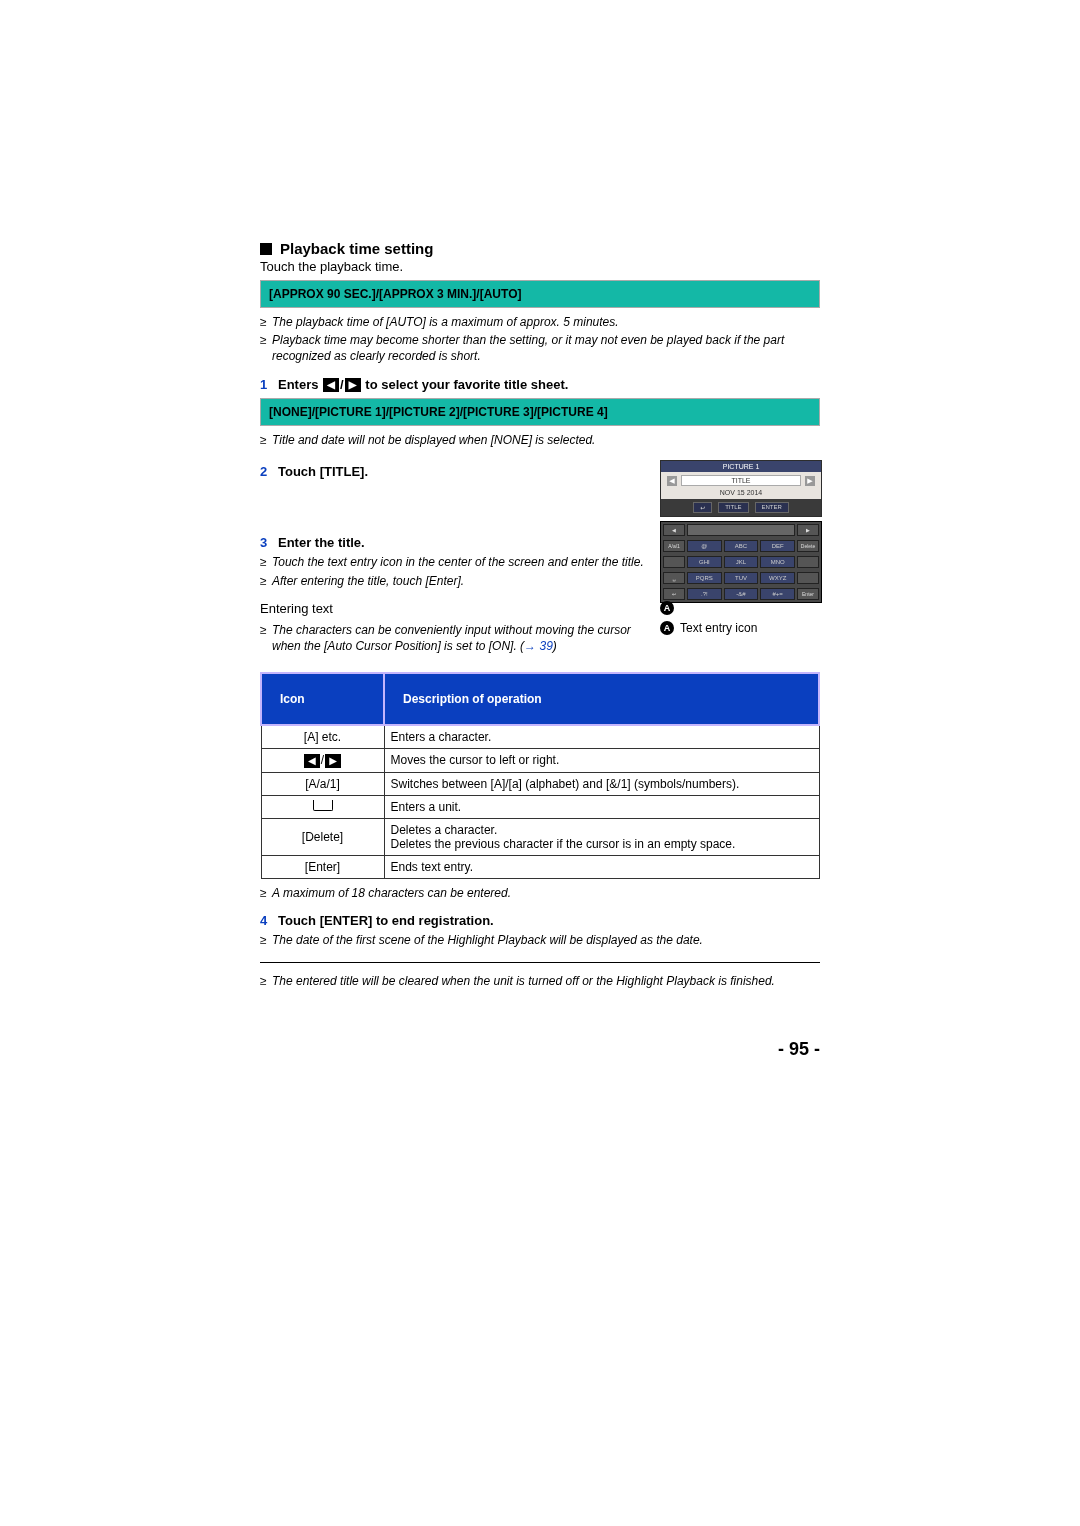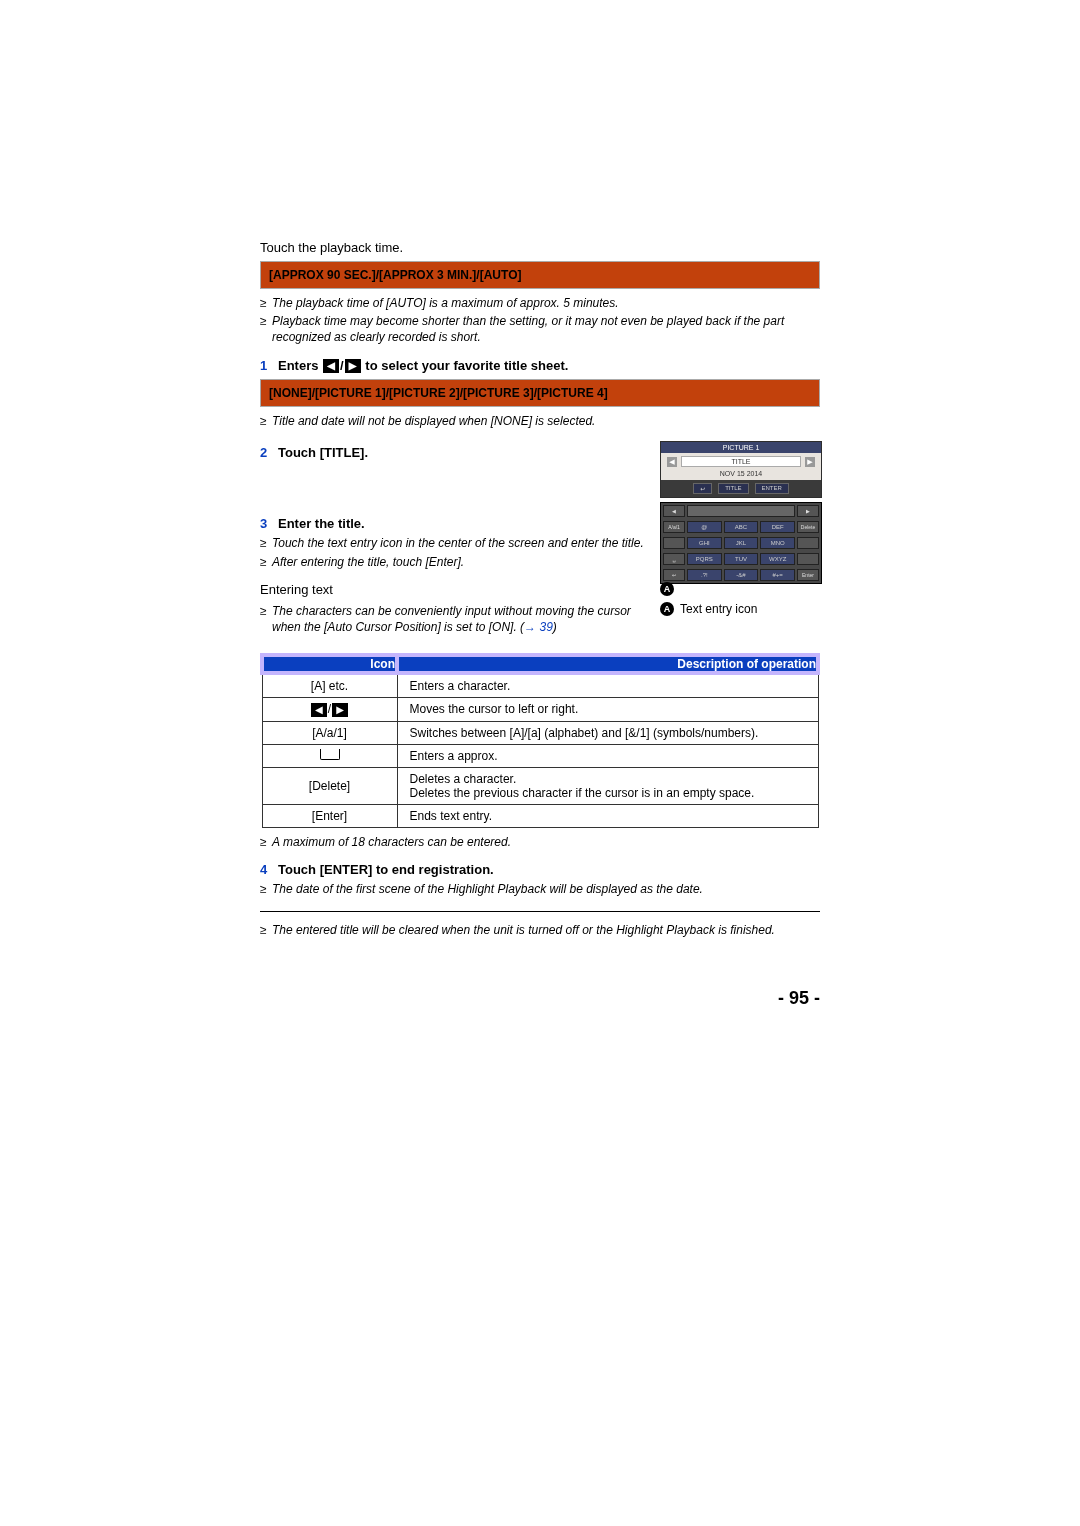--- a/index.html
+++ b/index.html
@@ -27,21 +27,21 @@
     height: 12px;
     background: #000;
     margin-right: 8px;
   }
   .sub-bold {
     font-weight: normal;
     font-size: 13px;
     margin: 2px 0 6px 0;
   }
   .option-box {
-    background: #c2410c;
+    background: #14b8a6;
     border: 1px solid #aaa;
     padding: 6px 8px;
     font-weight: bold;
     font-size: 12px;
     margin: 6px 0;
   }
   ul.bul {
     list-style: none;
     padding: 0;
     margin: 4px 0 12px 0;
@@ -206,27 +206,27 @@
   table.icons {
     border-collapse: collapse;
     width: 100%;
     margin: 6px 0;
     font-size: 12px;
   }
   table.icons th {
     background: #0a3fbf;
     color: #fff;
     font-weight: bold;
-    padding: 0;
-    border: 4px solid #c4b5fd;
-    text-align: right;
+    padding: 18px;
+    border: 2px solid #c4b5fd;
+    text-align: left;
   }
   table.icons td {
     border: 1px solid #333;
-    padding: 4px 12px;
+    padding: 4px 6px;
     vertical-align: middle;
   }
   table.icons td.cicon { text-align: center; width: 110px; }
   .space-icon {
     display: inline-block;
     width: 18px;
     height: 10px;
     border: 1px solid #000;
     border-top: none;
     border-radius: 0 0 2px 2px;
@@ -238,20 +238,24 @@
     margin: 50px 0 60px 0;
     font-size: 18px;
   }
   .link { color: #0a3fbf; }
 </style>
 </head>
 <body>
 
 <div class="page">
 
+  <div class="sec-head">
+    <span class="blk"></span>
+    <span>Playback time setting</span>
+  </div>
   <div class="sub-bold">Touch the playback time.</div>
   <div class="option-box">[APPROX 90 SEC.]/[APPROX 3 MIN.]/[AUTO]</div>
   <ul class="bul">
     <li>The playback time of [AUTO] is a maximum of approx. 5 minutes.</li>
     <li>Playback time may become shorter than the setting, or it may not even be played back if the part recognized as clearly recorded is short.</li>
   </ul>
 
 
   <div class="num-step">
     <span class="num">1</span>
@@ -370,21 +374,21 @@
         <span class="arrow-btn">◀</span>/<span class="arrow-btn">▶</span>
       </td>
       <td>Moves the cursor to left or right.</td>
     </tr>
     <tr>
       <td class="cicon">[A/a/1]</td>
       <td>Switches between [A]/[a] (alphabet) and [&amp;/1] (symbols/numbers).</td>
     </tr>
     <tr>
       <td class="cicon"><span class="space-icon"></span></td>
-      <td>Enters a approx.</td>
+      <td>Enters a unit.</td>
     </tr>
     <tr>
       <td class="cicon">[Delete]</td>
       <td style="white-space:pre-line">Deletes a character.
 Deletes the previous character if the cursor is in an empty space.</td>
     </tr>
     <tr>
       <td class="cicon">[Enter]</td>
       <td>Ends text entry.</td>
     </tr>

